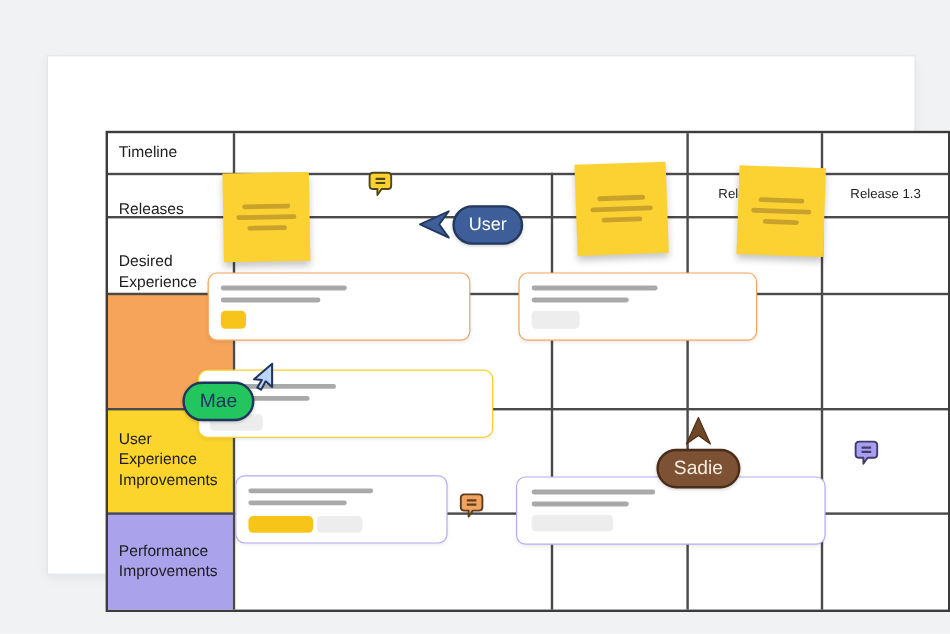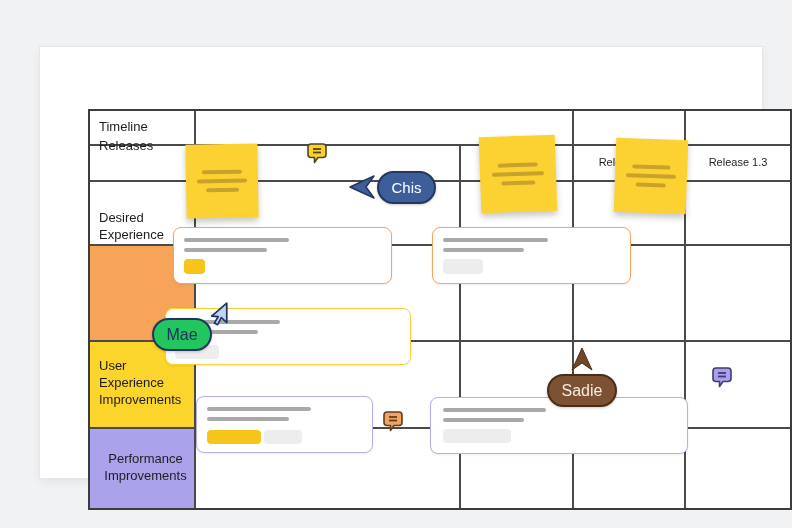--- a/index.html
+++ b/index.html
@@ -43,30 +43,30 @@
     <div class="gl h" style="top:229px;"></div>
     <div class="gl h" style="top:316px;"></div>
     <div class="gl v" style="left:104px;top:0;height:100%;"></div>
     <div class="gl v" style="left:369px;top:33px;height:364px;"></div>
     <div class="gl v" style="left:482px;top:0;height:100%;"></div>
     <div class="gl v" style="left:594px;top:0;height:100%;"></div>
 
     <div class="rowlabel" style="top:0;height:33px;">
         <span>Timeline</span>
       </div>
-    <div class="rowlabel" style="top:17px;height:36px;">
+    <div class="rowlabel" style="top:45px;height:36px;">
         <span>Releases</span>
       </div>
     <div class="rowlabel" style="top:69px;height:64px;align-items:flex-end;">
         <span>Desired Experience</span>
       </div>
     <div class="rowlabel" style="top:229px;height:87px;">
         <span>User Experience Improvements</span>
       </div>
-    <div class="rowlabel" style="top:316px;height:81px;text-align:center;">
+    <div class="rowlabel" style="top:316px;height:81px;">
         <span>Performance Improvements</span>
       </div>
 
     <div class="collabel" style="left:369px;width:113px;">
         <span>Release 1.1</span>
       </div>
     <div class="collabel" style="left:482px;width:112px;">
         <span>Release 1.2</span>
       </div>
     <div class="collabel" style="left:594px;width:108px;">
@@ -144,21 +144,21 @@
     <line x1="7" y1="10.5" x2="15" y2="10.5" stroke="#413c6b" stroke-width="1.8"></line>
   </svg>
 </div>
 
 <div class="cursor" style="left:348px;top:174px;">
   <svg viewBox="0 0 28 26" width="28" height="26">
     <polygon points="26,2 2,13 26,24 18,13" fill="#3d5e98" stroke="#24375e" stroke-width="1.5" stroke-linejoin="round"></polygon>
   </svg>
 </div>
 <div class="pill" style="left:377px;top:171px;width:59px;height:33px;background:#3d5e98;border:2px solid #24375e;color:#ffffff;">
-  <span>Chis</span>
+  <span>User</span>
 </div>
 
 <div class="cursor" style="left:202px;top:301px;">
   <svg viewBox="0 0 26 26" width="28" height="28">
     <path d="M23 2 L23 20 L18 15.5 L14.5 22 L11.5 20.5 L15 14.5 L9 14 Z" fill="#bcd6fa" stroke="#20355e" stroke-width="1.6" stroke-linejoin="round"></path>
   </svg>
 </div>
 <div class="pill" style="left:152px;top:318px;width:60px;height:33px;background:#22c55e;border:2px solid #20355e;color:#20355e;font-size:16px;">
   <span>Mae</span>
 </div>

